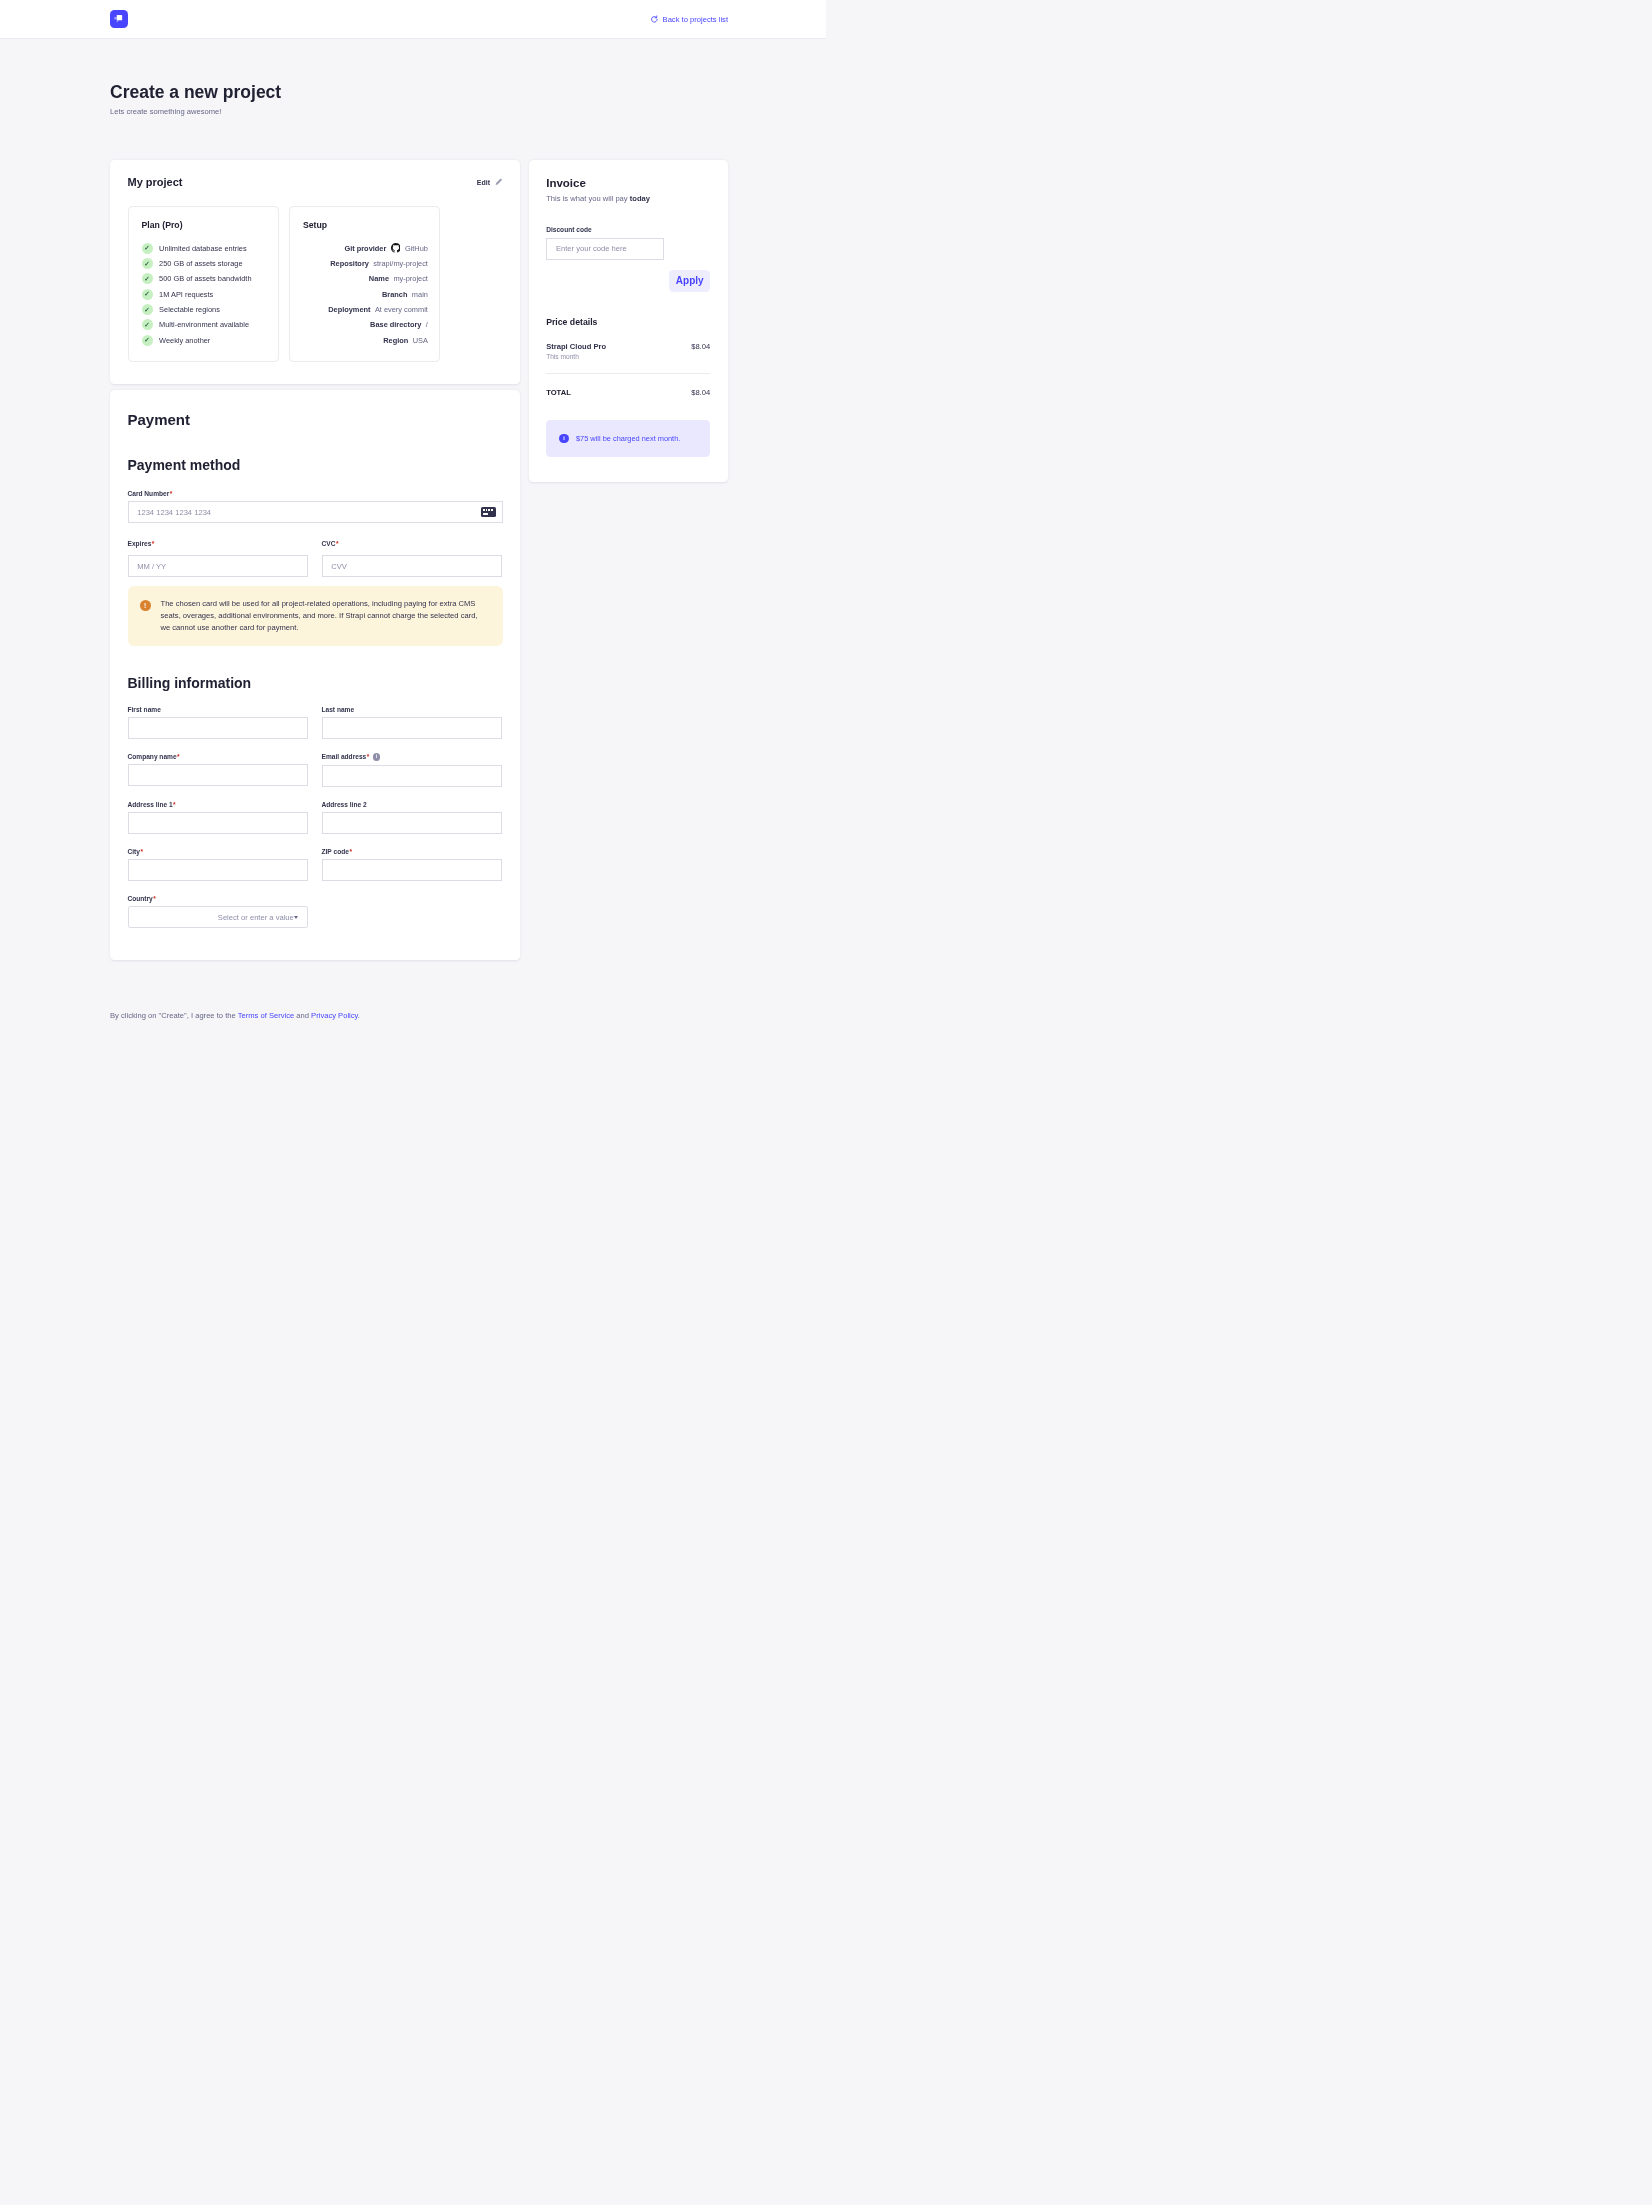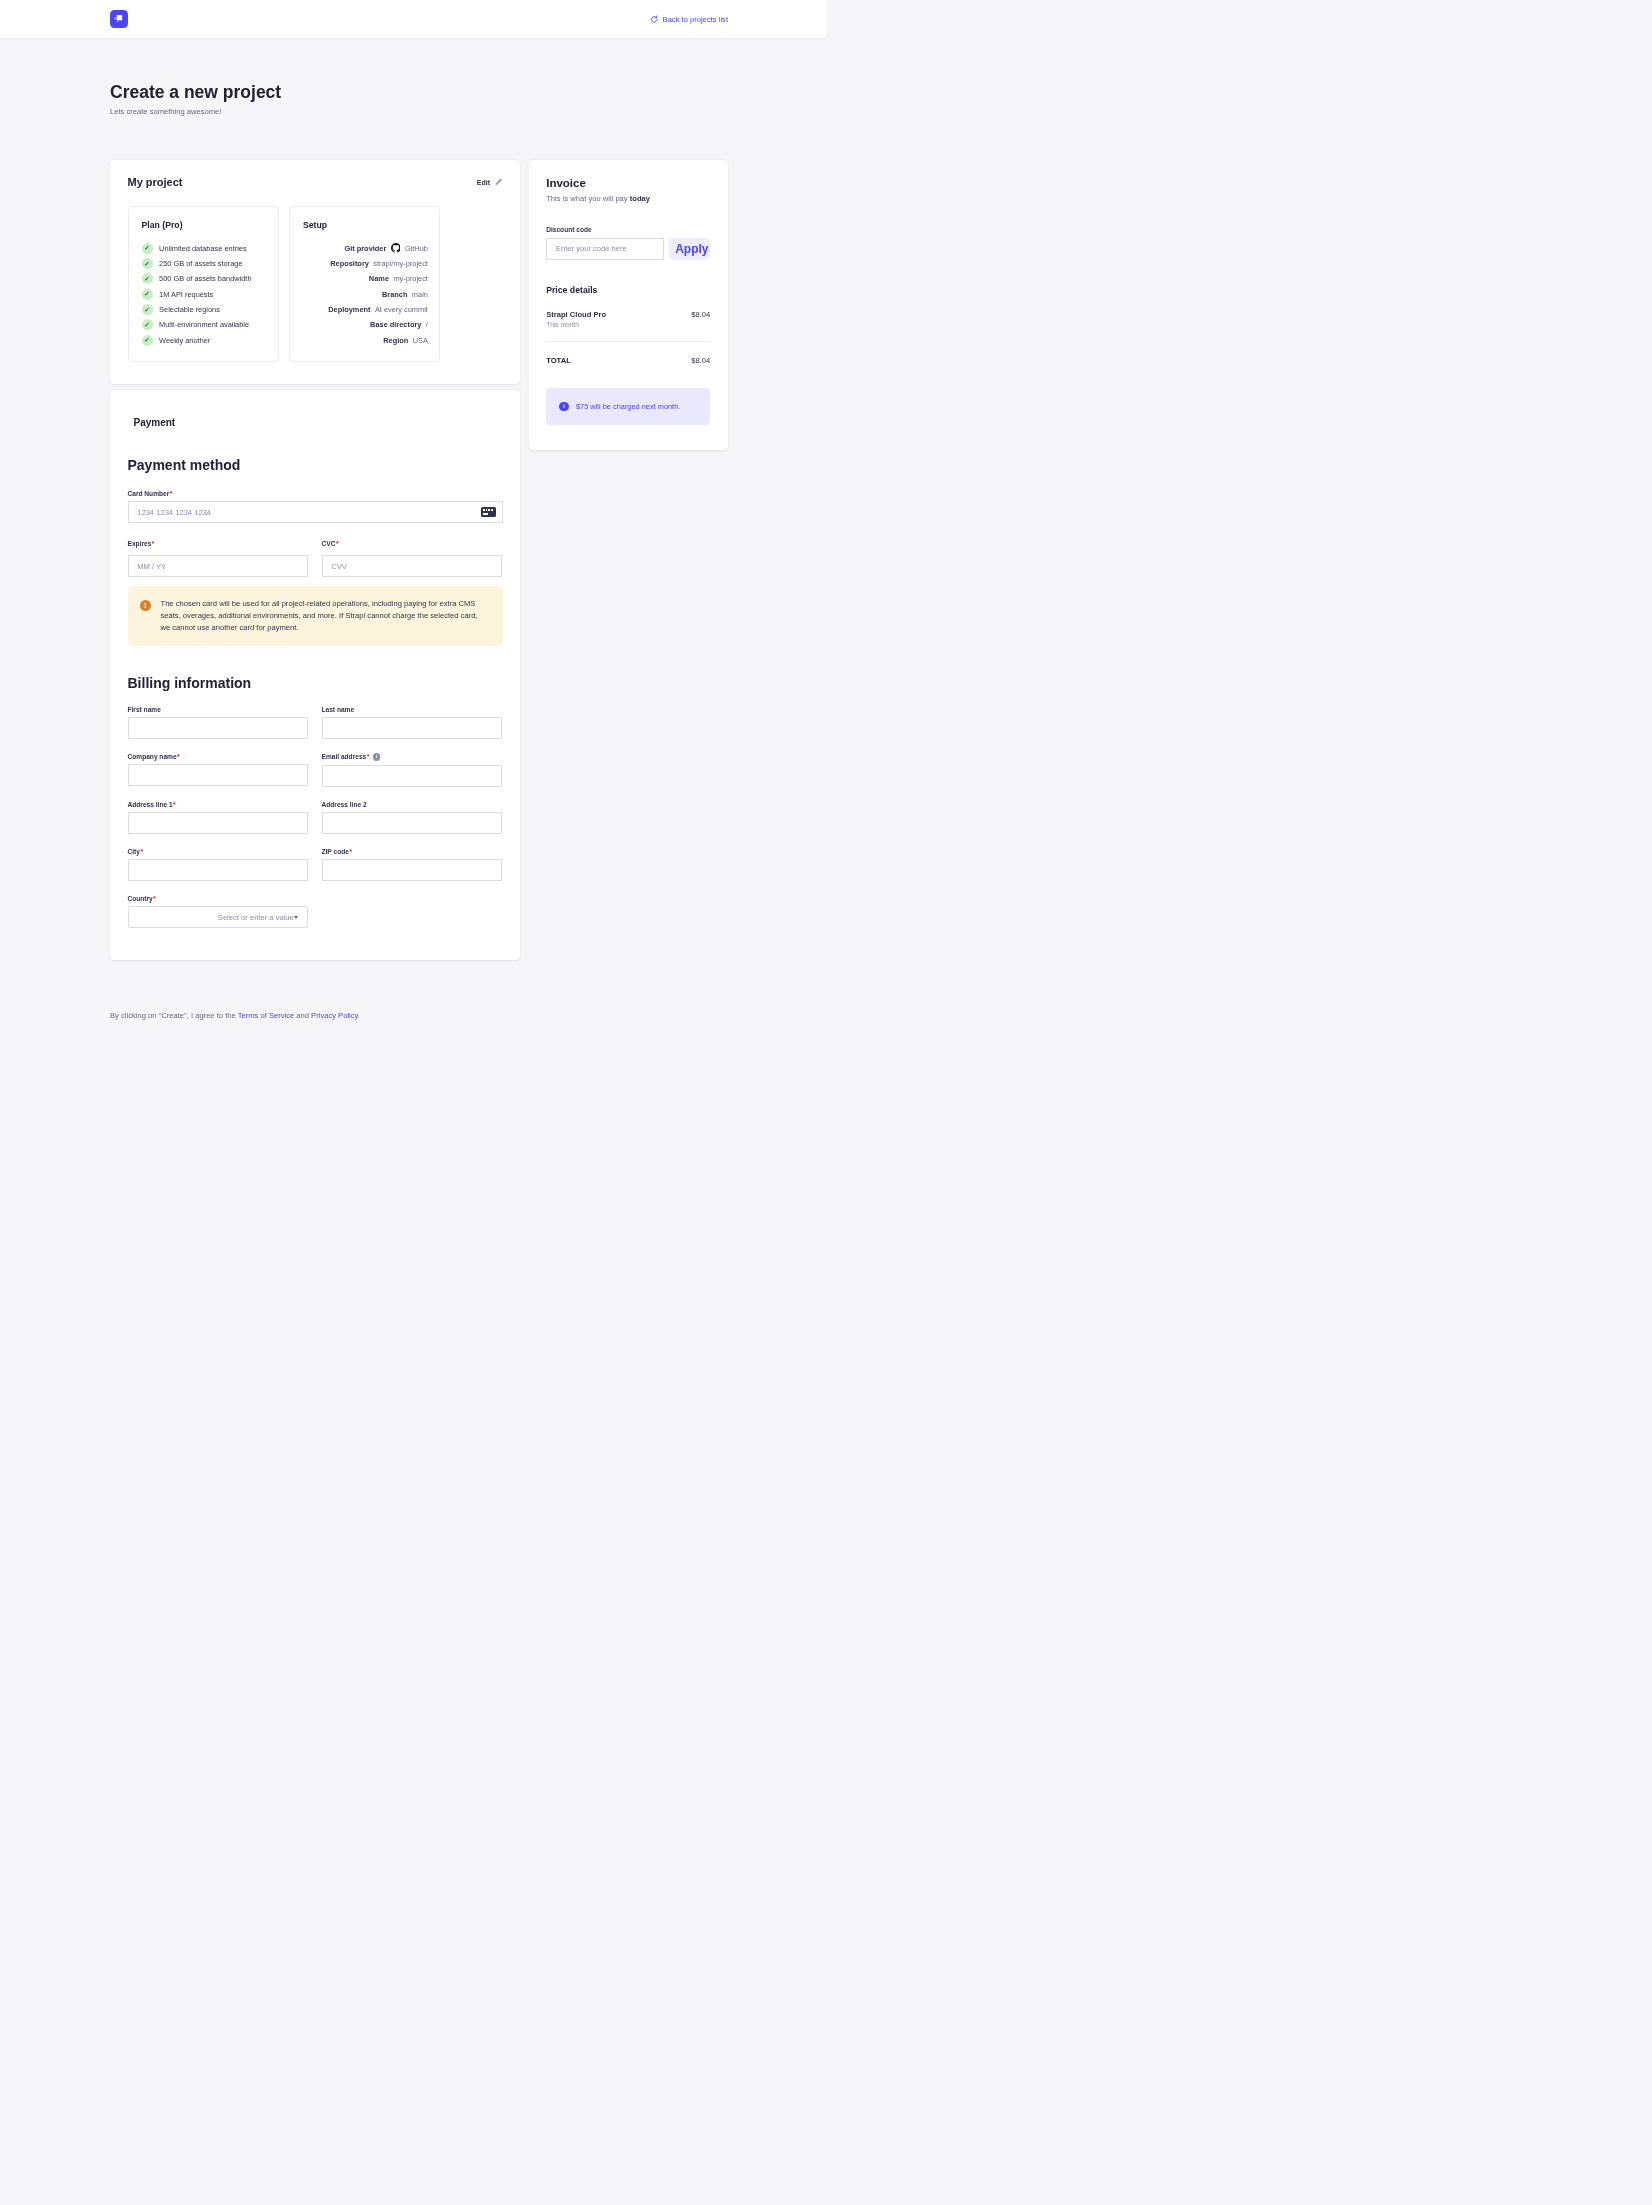--- a/index.html
+++ b/index.html
@@ -62,21 +62,21 @@
     background: #c6f0c2; color: #2f6846;
     display: inline-flex; align-items: center; justify-content: center;
     font-size: 6.6px; font-weight: 700; flex-shrink: 0;
   }
   .setup-list li { display: flex; align-items: center; gap: 4.4px; min-height: 15.3px; font-size: 7.4px; color: #666687; justify-content: flex-end; }
   .setup-list .k { font-weight: 700; color: #32324d; white-space: nowrap; }
   .gh-icon { display: inline-flex; line-height: 0; }
 
   
   .payment-card { margin-top: 6.6px; padding: 21px 17.5px 32px; }
-  .payment-card h2 { margin: 6px; font-size: 10px; font-weight: 700; color: #212134; }
+  .payment-card h2 { margin: 0; font-size: 15px; font-weight: 700; color: #212134; }
   .section-sub { margin: 29px 0 0; font-size: 14px; font-weight: 700; color: #212134; }
   .field-label {
     display: flex; align-items: center;
     font-size: 6.6px; font-weight: 700; color: #32324d;
   }
   .req { color: #d02b20; margin-left: 0.5px; }
   .text-input {
     width: 100%; height: 22px;
     border: 0.5px solid #dcdce4; border-radius: 0;
     padding: 0 8.7px; font-size: 7.6px; color: #32324d; background: #fff;
@@ -132,21 +132,21 @@
   
   .invoice-card { padding: 17.5px 17.5px 25px; }
   .invoice-card h2 { margin: 0; font-size: 11.5px; font-weight: 700; color: #212134; }
   .inv-sub { margin: 4.9px 0 0; font-size: 7.6px; color: #666687; }
   .inv-sub .em { color: #32324d; font-weight: 600; }
   .disc-label { margin-top: 23px; }
   .disc-row { display: flex; gap: 5.5px; margin-top: 4.4px; }
   .disc-input { width: 118px; height: 22.4px; }
   .apply-btn {
     width: 41px; height: 22.4px; border: none; border-radius: 4.4px;
-    background: #eeedfe; color: #4945ff; font-size: 12px; font-weight: 700;
+    background: #eeedfe; color: #4945ff; font-size: 10px; font-weight: 700; margin-top: 32px;
   }
   .price-title { margin: 25px 0 0; font-size: 8.7px; font-weight: 700; color: #212134; }
   .price-row { display: flex; justify-content: space-between; align-items: flex-start; margin-top: 14.8px; }
   .price-name { font-size: 7.6px; font-weight: 700; color: #32324d; }
   .price-period { margin-top: 2.7px; font-size: 6.6px; color: #8e8ea9; font-weight: 400; }
   .amount { font-size: 7.6px; color: #32324d; }
   .divider { height: 0.5px; background: #eaeaef; margin-top: 13px; }
   .total-row { display: flex; justify-content: space-between; margin-top: 14px; }
   .total-label { font-size: 7.6px; font-weight: 700; color: #212134; }
   .info-banner {

